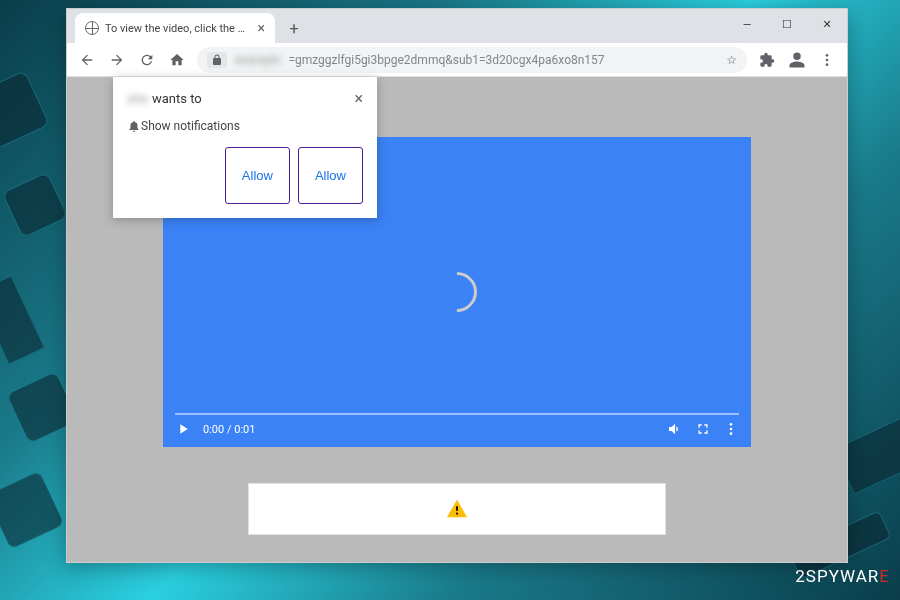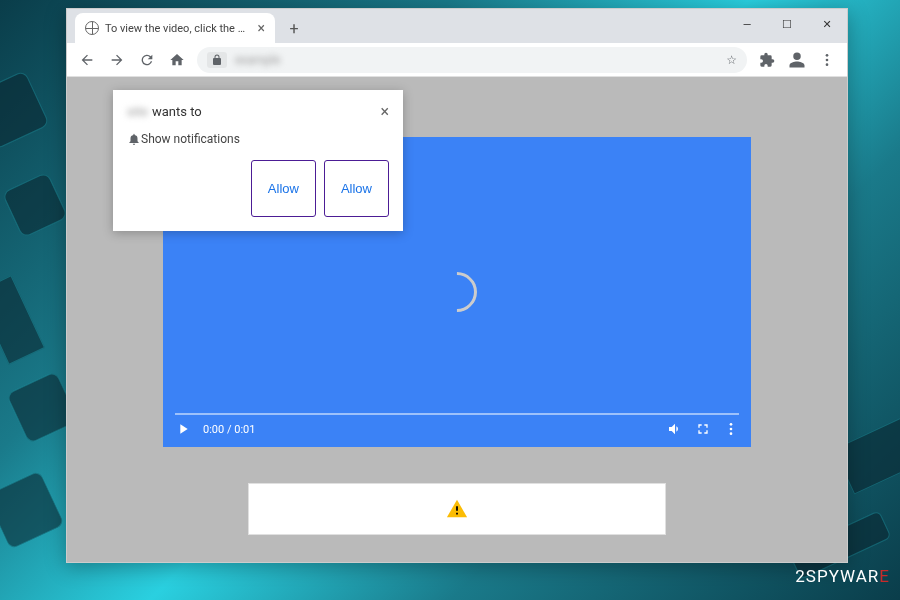--- a/index.html
+++ b/index.html
@@ -116,23 +116,23 @@
       flex: 1;
       background: #bababa;
       display: flex;
       flex-direction: column;
       align-items: center;
       padding: 60px 0 20px 0;
       position: relative;
     }
     .notif-popup {
       position: absolute;
-      top: 13px;
+      top: 0;
       left: 46px;
-      width: 290px;
+      width: 264px;
       background: #fff;
       box-shadow: 0 2px 10px rgba(0,0,0,0.25);
       padding: 14px;
       z-index: 10;
     }
     .notif-header { display: flex; justify-content: space-between; align-items: flex-start; }
     .notif-title { font-size: 13px; color: #333; display: flex; gap: 4px; }
     .notif-close { font-size: 16px; color: #666; cursor: pointer; line-height: 1; }
     .notif-row { display: flex; align-items: center; gap: 0; margin-top: 12px; font-size: 12px; color: #444; }
     .bell { width: 14px; height: 14px; }
@@ -247,20 +247,21 @@
           <path fill="currentColor" d="M10 20v-6h4v6h5v-8h3L12 3 2 12h3v8z"></path>
         </svg>
     </div>
     <div class="addr-bar">
       <span class="lock-area">
         <svg width="12" height="12" viewBox="0 0 24 24">
             <path fill="#5f6368" d="M18 8h-1V6a5 5 0 0 0-10 0v2H6a2 2 0 0 0-2 2v10a2 2 0 0 0 2 2h12a2 2 0 0 0 2-2V10a2 2 0 0 0-2-2zM9 6a3 3 0 0 1 6 0v2H9z"></path>
           </svg>
       </span>
       <span class="blur">example</span>
+      <span class="url-text">=gmzggzlfgi5gi3bpge2dmmq&amp;sub1=3d20cgx4pa6xo8n157</span>
       <span class="star">☆</span>
     </div>
     <div class="ext-btn">
       <svg width="16" height="16" viewBox="0 0 24 24">
           <path fill="currentColor" d="M20.5 11H19V7a2 2 0 0 0-2-2h-4V3.5a2.5 2.5 0 0 0-5 0V5H4a2 2 0 0 0-2 2v4h1.5a2.5 2.5 0 0 1 0 5H2v4a2 2 0 0 0 2 2h4v-1.5a2.5 2.5 0 0 1 5 0V22h4a2 2 0 0 0 2-2v-4h1.5a2.5 2.5 0 0 0 0-5z"></path>
         </svg>
     </div>
     <div class="ext-btn">
       <svg width="18" height="18" viewBox="0 0 24 24">
           <path fill="currentColor" d="M12 12a5 5 0 1 0-5-5 5 5 0 0 0 5 5zm0 2c-3.3 0-10 1.7-10 5v3h20v-3c0-3.3-6.7-5-10-5z"></path>

